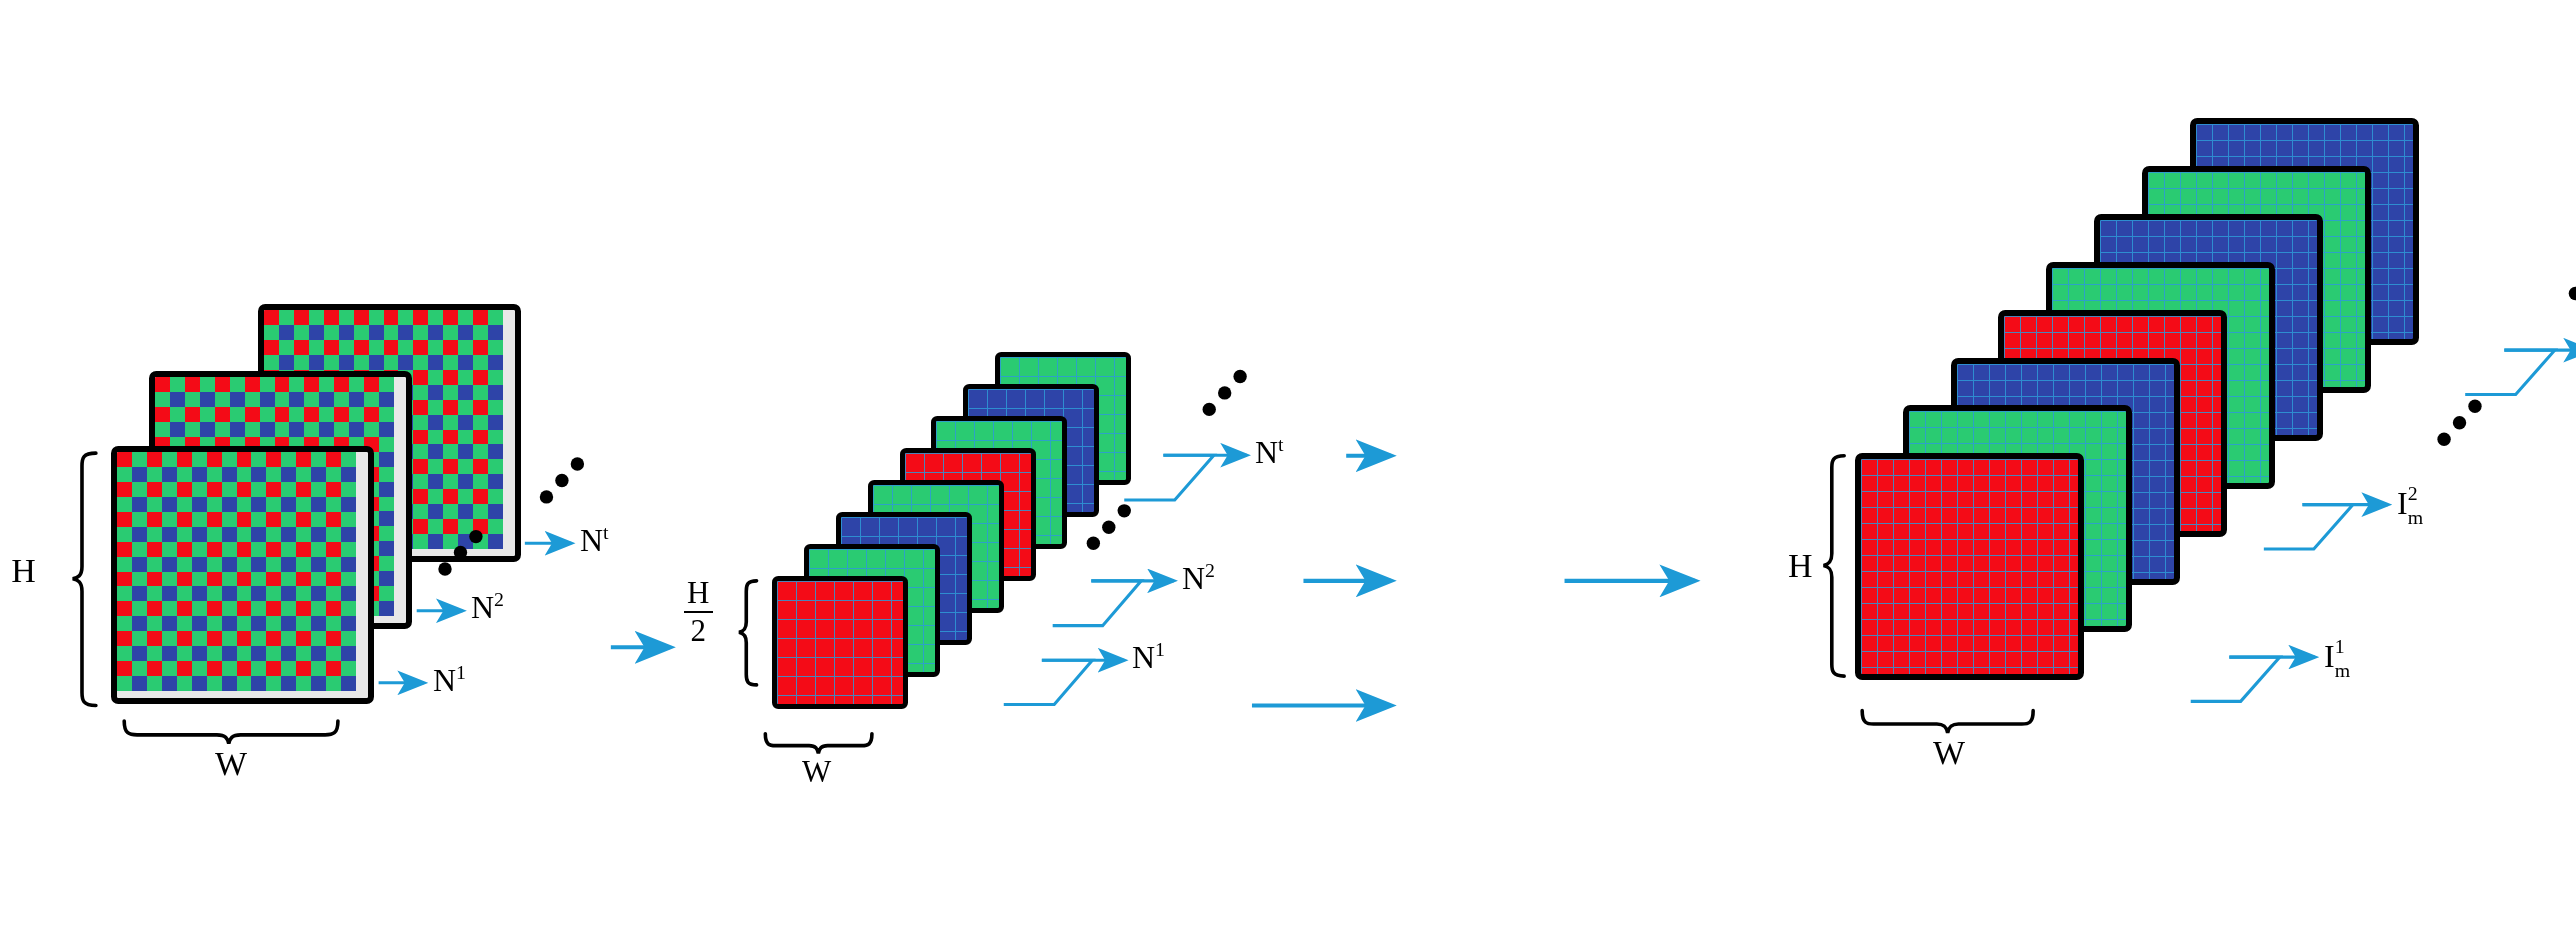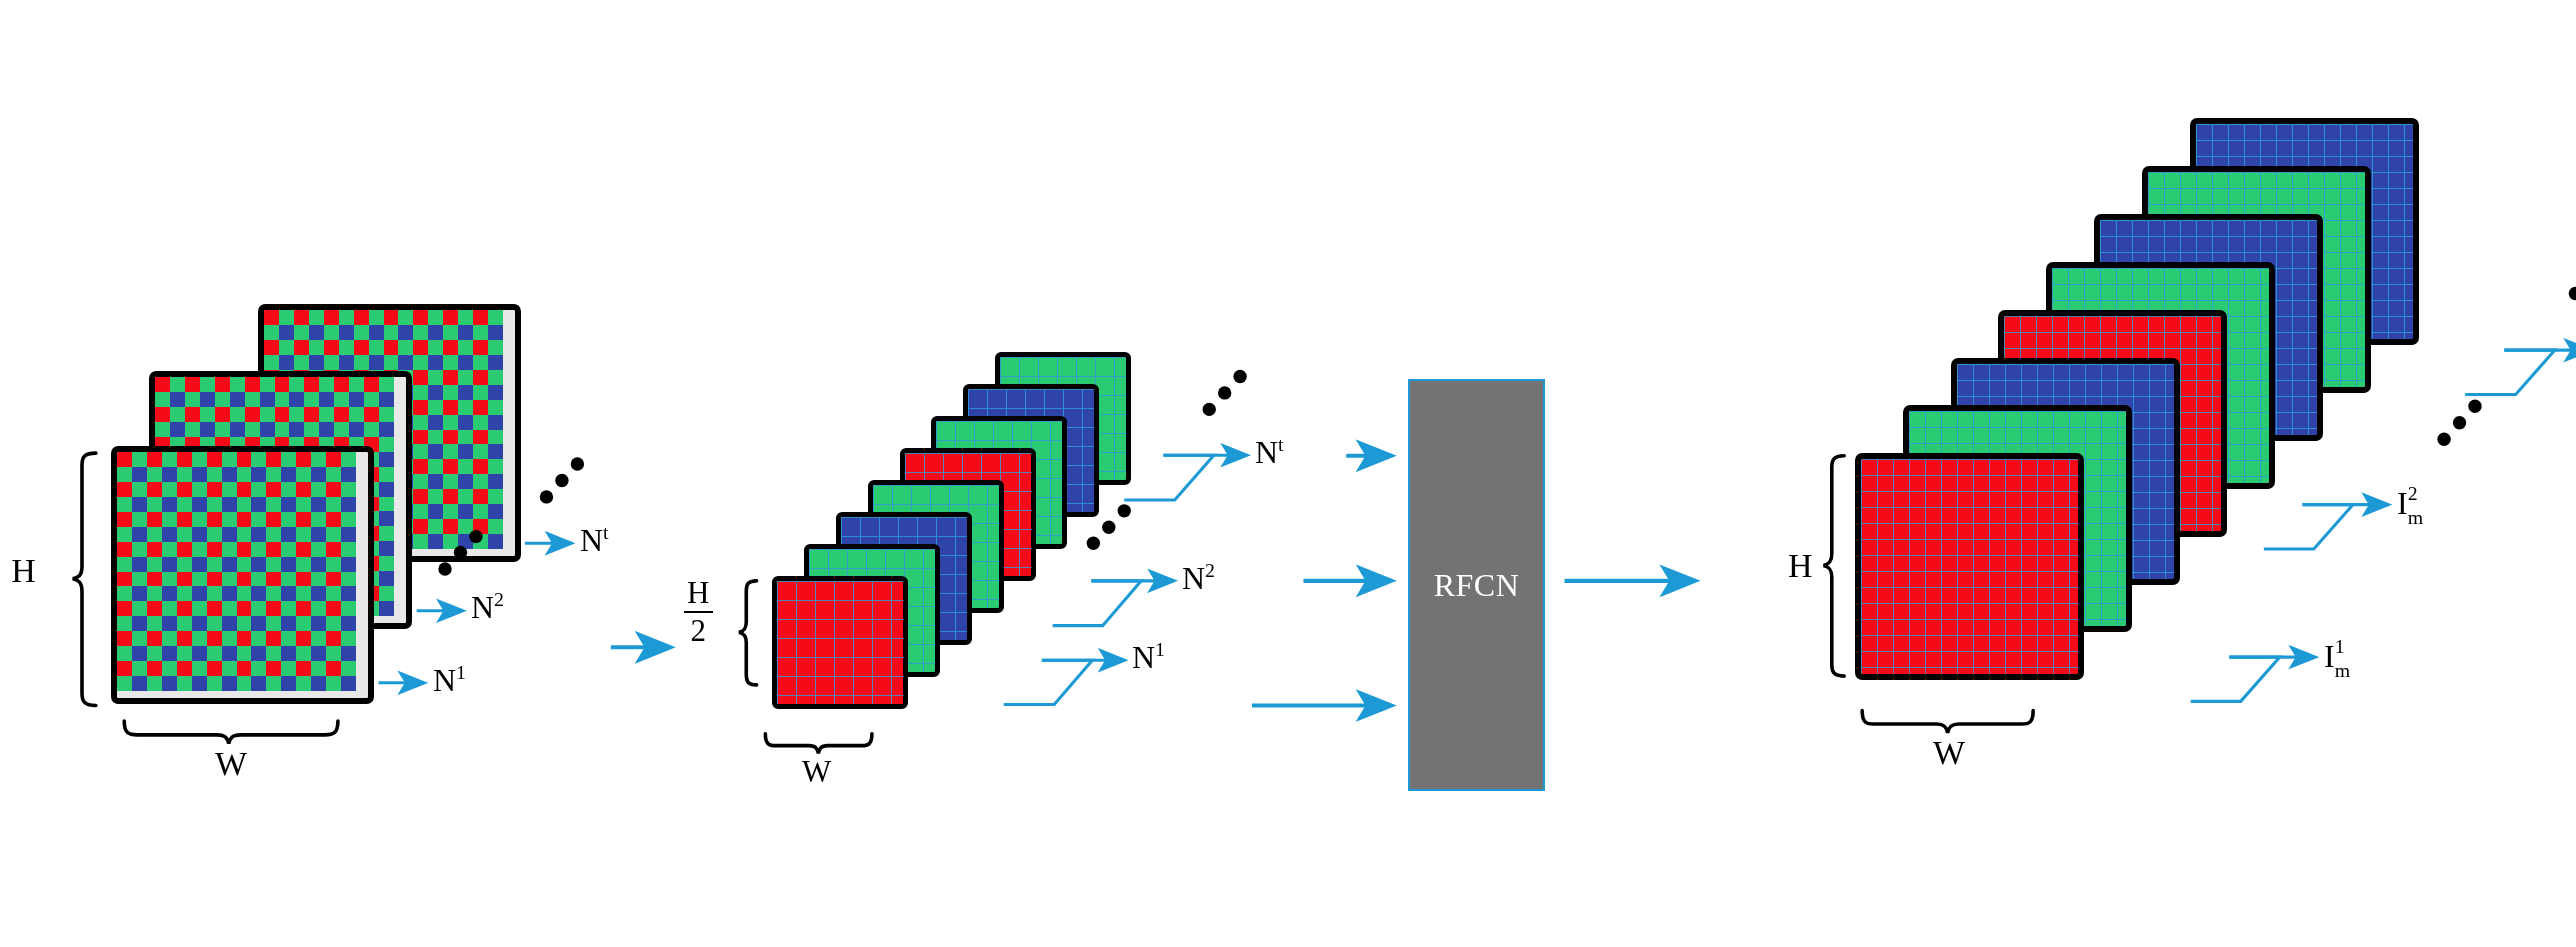--- a/index.html
+++ b/index.html
@@ -957,23 +957,20 @@
       <div class="plane" style="left:772px;top:576px;width:136px;height:133px;
                    border-width:5.7px;border-radius:6.2px;
                    background:#f40b17;z-index:8;">
          <div class="inner gridlines" style="background-image:
                 linear-gradient(to right, #2e9bd8 0 1.5px, transparent 1.5px 100%),
                 linear-gradient(to bottom, #2e9bd8 0 1.5px, transparent 1.5px 100%);
                 background-size:19px 19px, 19px 19px;"></div>
        </div>
     </div>
 
-  <div id="rfcn-box" style="left:1408px; top:379px; width:137px; height:412px;">
-    <span class="rfcn-text">RFCN</span>
-  </div>
 
   <div id="out-stack">
       <div class="plane" style="left:2190px;top:118px;width:229px;height:227px;
                    border-width:6.7px;border-radius:7.2px;
                    background:#2e44a8;z-index:1;">
          <div class="inner gridlines" style="background-image:
                 linear-gradient(to right, #2e9bd8 0 1.5px, transparent 1.5px 100%),
                 linear-gradient(to bottom, #2e9bd8 0 1.5px, transparent 1.5px 100%);
                 background-size:16px 16px, 16px 16px;"></div>
        </div>

